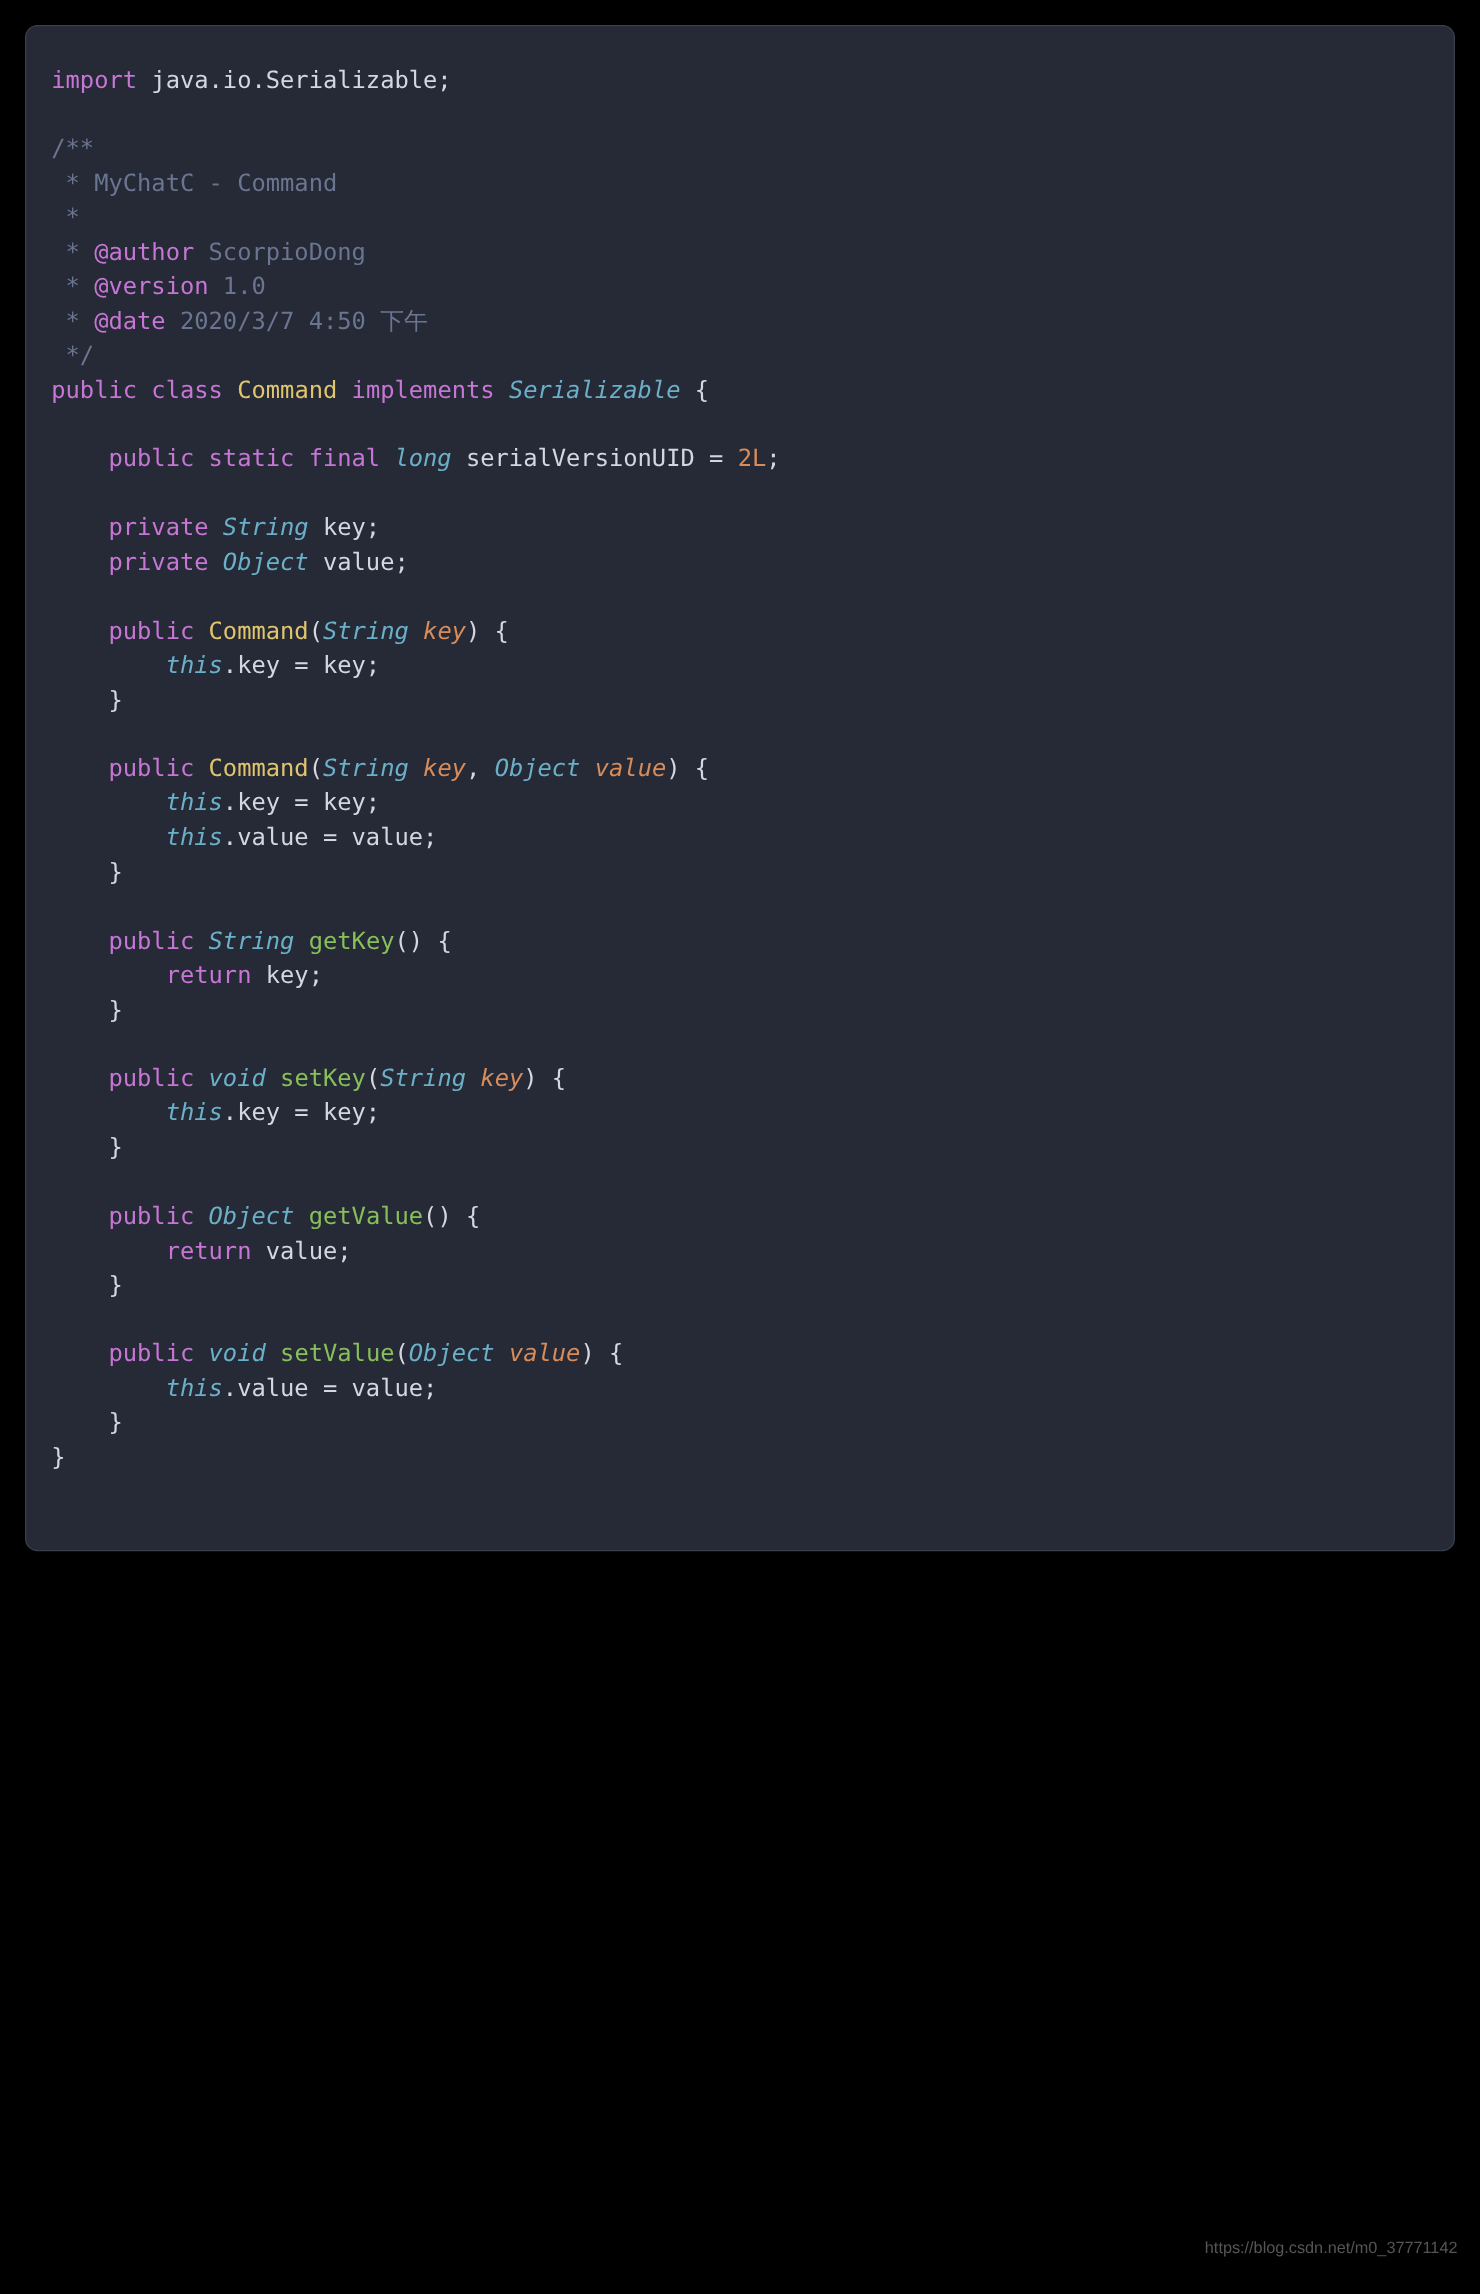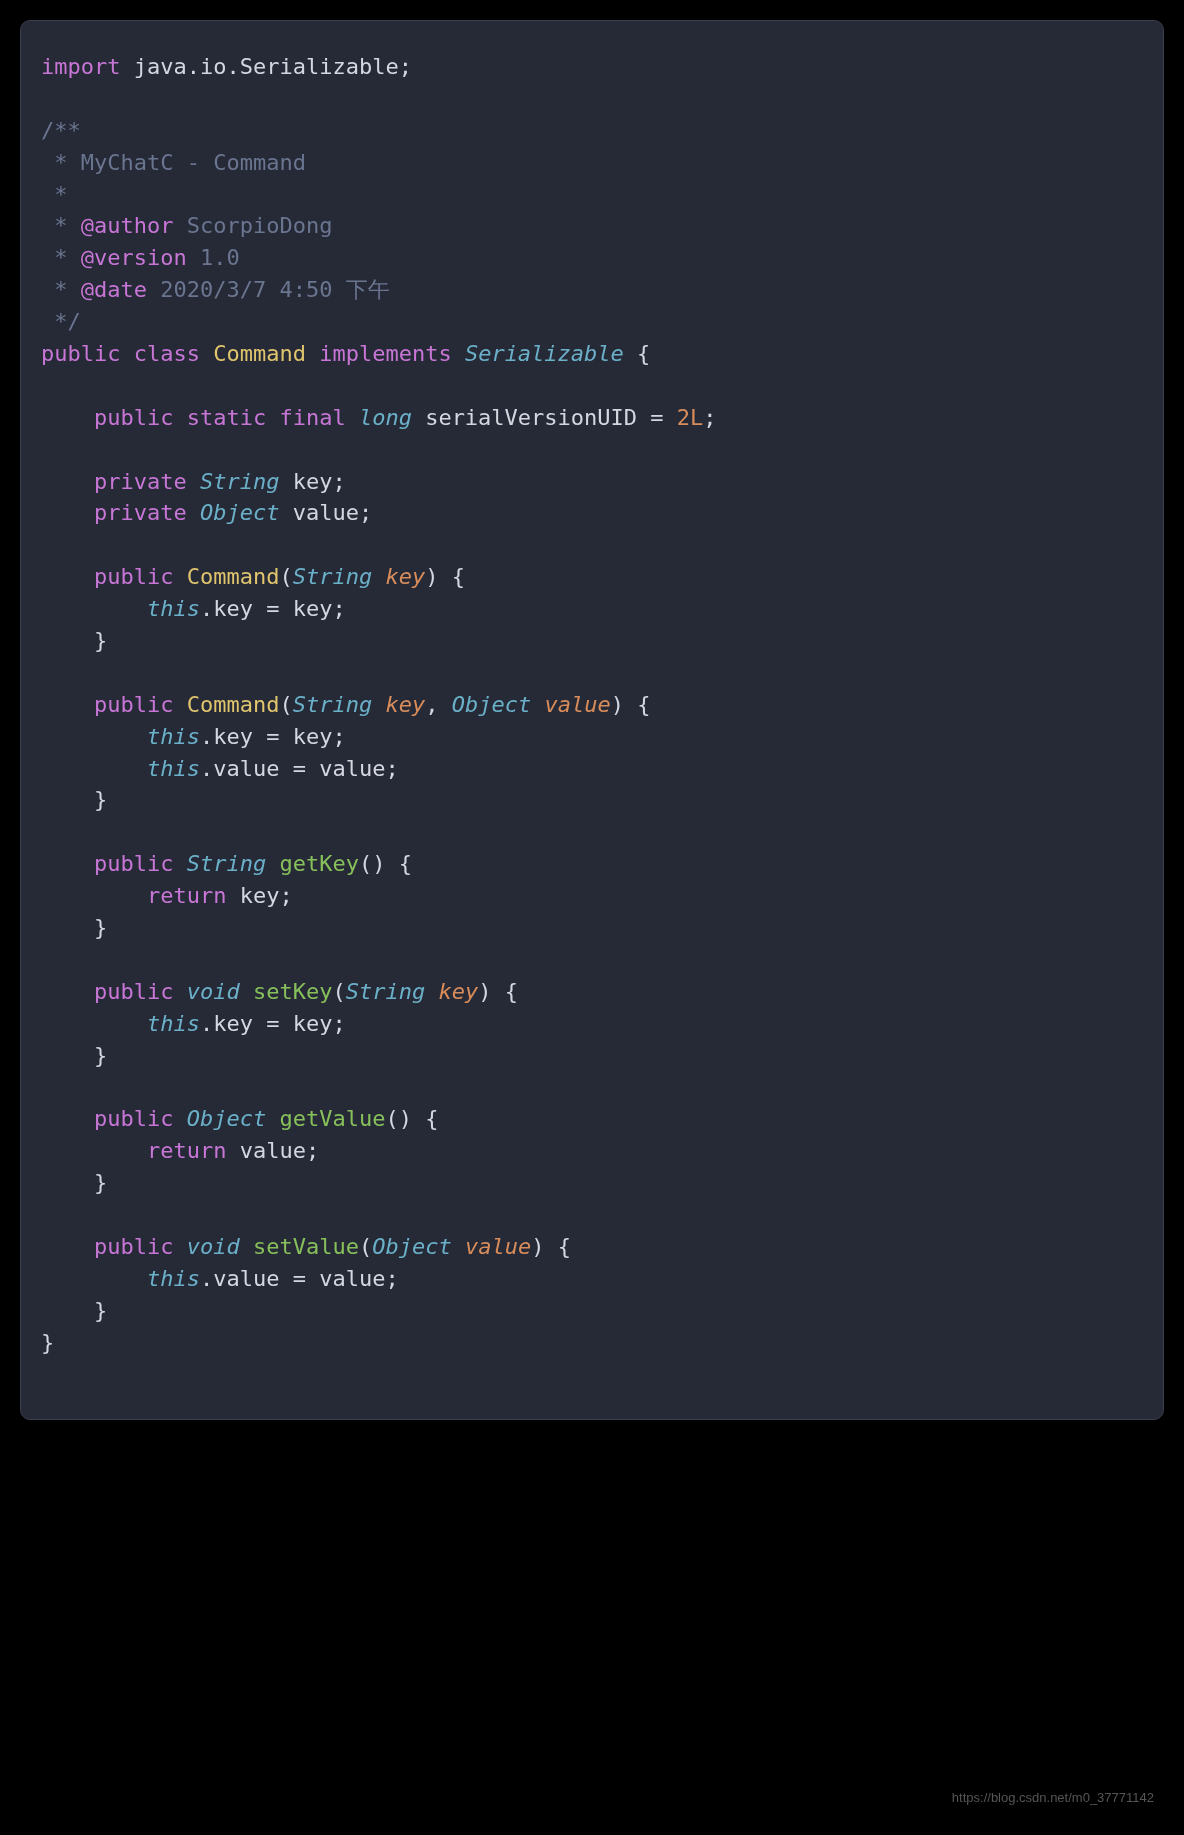--- a/index.html
+++ b/index.html
@@ -9,40 +9,40 @@
     height: 1835px;
     padding: 20px;
     font-family: 'SF Mono', 'Menlo', 'Monaco', 'Consolas', monospace;
     position: relative;
   }
   .code-container {
     background: #262a37;
     border: 1px solid #3a3f4f;
     border-radius: 10px;
     padding: 30px 8px 60px 20px;
-    font-size: 22px;
+    font-size: 19px;
     line-height: 1.45;
     color: #d4d7e0;
     overflow: hidden;
   }
   pre { white-space: pre; }
   .kw { color: #c776d6; }           
   .type { color: #6bb0c9; font-style: italic; }  
   .type-nit { color: #6bb0c9; font-style: italic; }
   .long     { color: #6bb0c9; font-style: italic; }
   .cls { color: #e0c56d; }          
   .mth { color: #87c05a; }           
   .comment { color: #6a7590; }
   .tag { color: #c776d6; }           
   .param { color: #d88c5a; font-style: italic; }
   .num { color: #d88c5a; }
   .watermark {
     position: absolute;
     bottom: 30px;
-    right: 30px;
+    right: 18px;
     color: #555;
     font-size: 13px;
     font-family: Arial, sans-serif;
   }
 </style>
 </head>
 <body>
 
 <div class="code-container">
 <pre><span class="kw">import</span><span> java.io.Serializable;</span>

